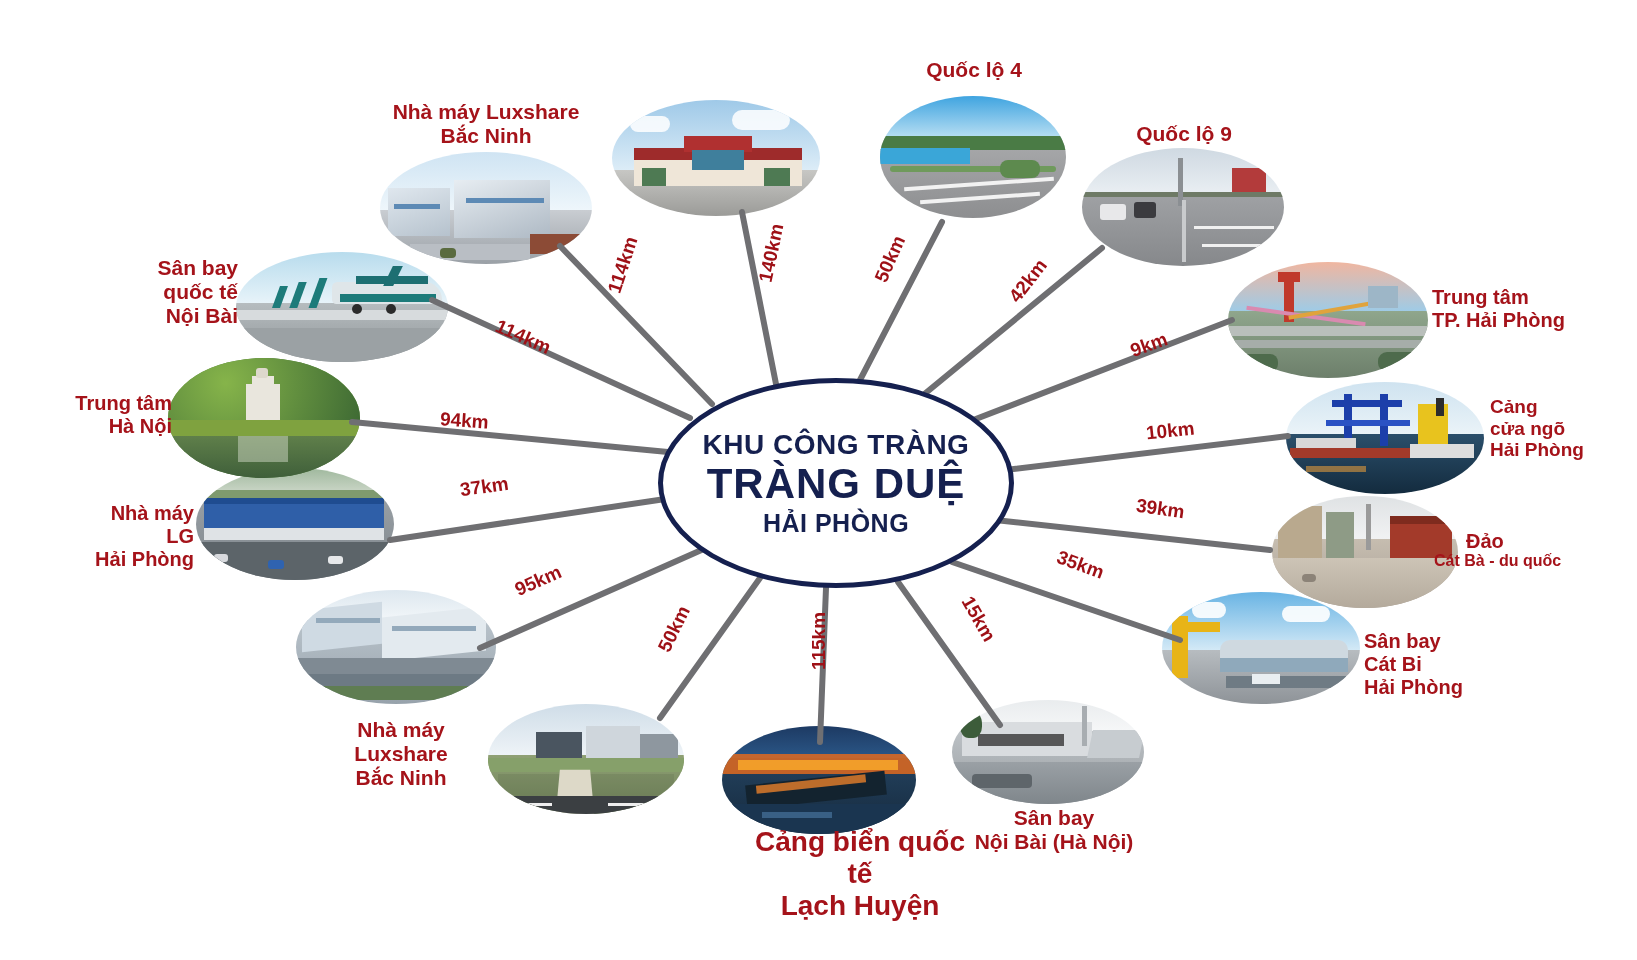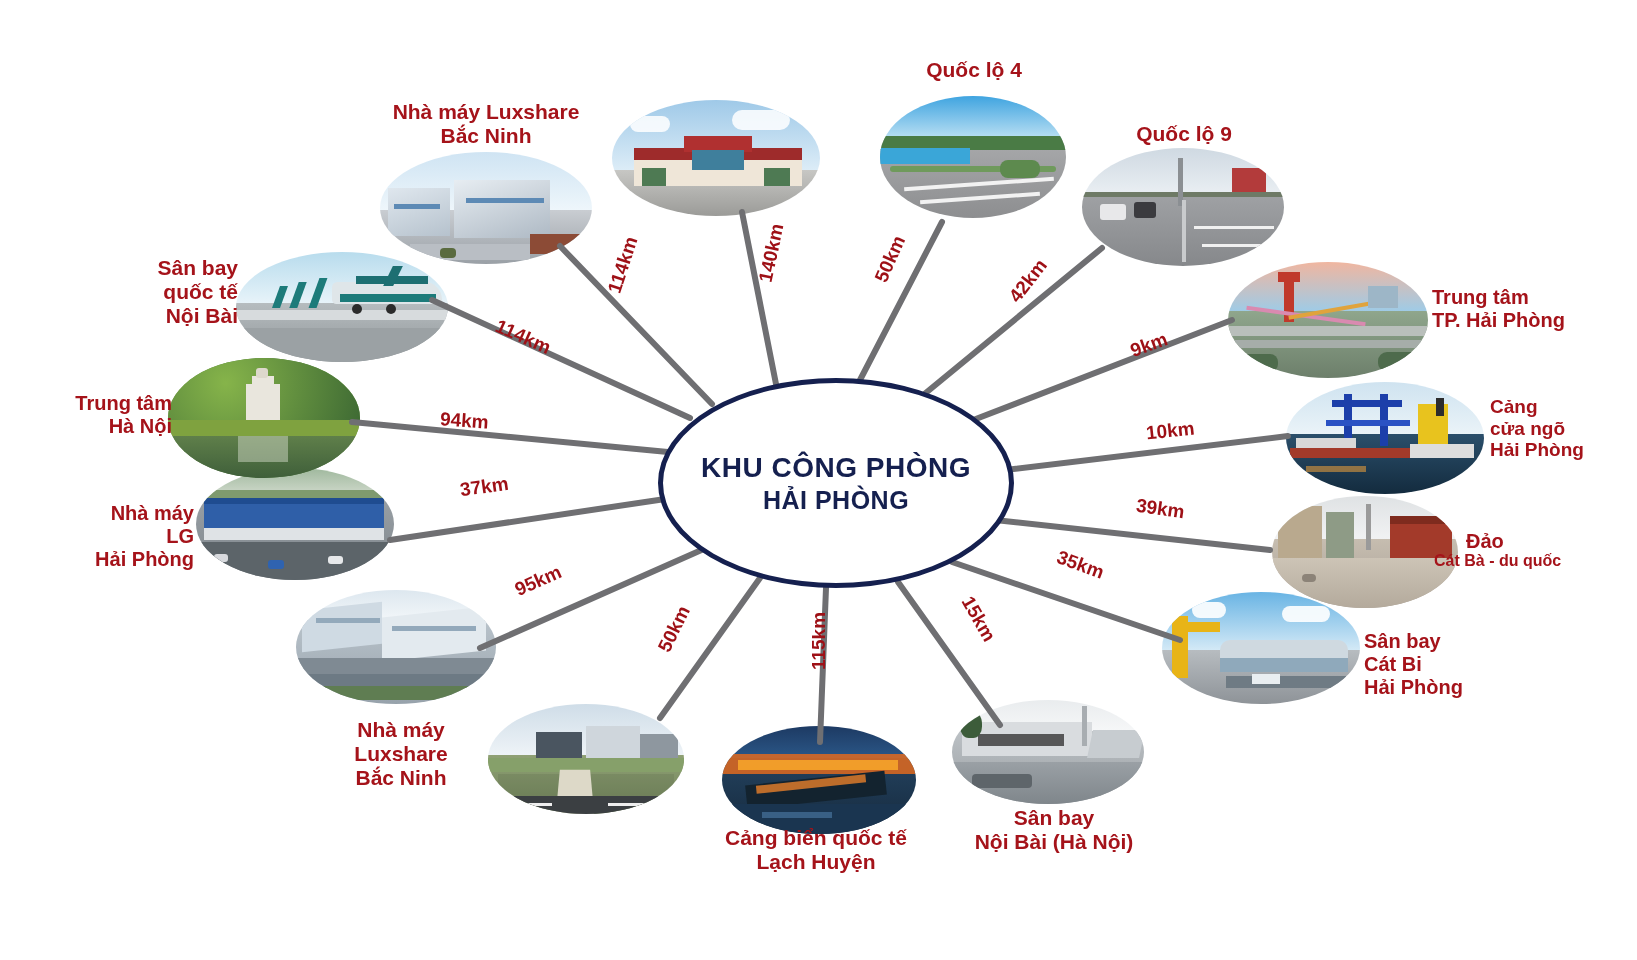--- a/index.html
+++ b/index.html
@@ -282,21 +282,22 @@
       <i style="left:58px;top:30px;width:8px;height:26px;background:#1d7b7a;transform:skewX(-20deg);"></i>
       <i style="left:78px;top:26px;width:8px;height:30px;background:#1d7b7a;transform:skewX(-20deg);"></i>
       <i style="left:0;top:58px;width:212px;height:10px;background:#d7dbdd;"></i>
       <i style="left:0;top:76px;width:212px;height:34px;background:#9ba1a4;"></i>
       <i style="left:116px;top:52px;width:10px;height:10px;background:#2b2b2b;border-radius:50%;"></i>
       <i style="left:150px;top:52px;width:10px;height:10px;background:#2b2b2b;border-radius:50%;"></i>
     </div>
   </div>
 
   <div class="hub">
-    <div class="l1">KHU CÔNG PHÒNG</div>
+    <div class="l1">KHU CÔNG TRÀNG</div>
+    <div class="l2">TRÀNG DUỆ</div>
     <div class="l3">HẢI PHÒNG</div>
   </div>
 
   <div class="lbl c" style="left:366px;top:100px;width:240px;font-size:21px;">Nhà máy Luxshare
 Bắc Ninh</div>
 
 
   <div class="lbl c" style="left:876px;top:58px;width:196px;font-size:21px;">Quốc lộ 4</div>
 
   <div class="lbl c" style="left:1080px;top:122px;width:208px;font-size:21px;">Quốc lộ 9</div>
@@ -311,21 +312,21 @@
   <div class="lbl l" style="left:1466px;top:530px;width:170px;font-size:20px;">Đảo</div>
   <div class="lbl l sub" style="left:1434px;top:552px;width:200px;font-size:16px;">Cát Bà - du quốc</div>
 
   <div class="lbl l" style="left:1364px;top:630px;width:180px;font-size:20px;">Sân bay
 Cát Bi
 Hải Phòng</div>
 
   <div class="lbl c" style="left:948px;top:806px;width:212px;font-size:21px;">Sân bay
 Nội Bài (Hà Nội)</div>
 
-  <div class="lbl c" style="left:696px;top:826px;width:240px;font-size:21px;">Cảng biển quốc tế
+  <div class="lbl c" style="left:740px;top:826px;width:240px;font-size:28px;">Cảng biển quốc tế
 Lạch Huyện</div>
 
   <div class="lbl c" style="left:306px;top:718px;width:190px;font-size:21px;">Nhà máy
 Luxshare
 Bắc Ninh</div>
 
   <div class="lbl r" style="left:44px;top:502px;width:150px;font-size:20px;">Nhà máy
 LG
 Hải Phòng</div>
 

